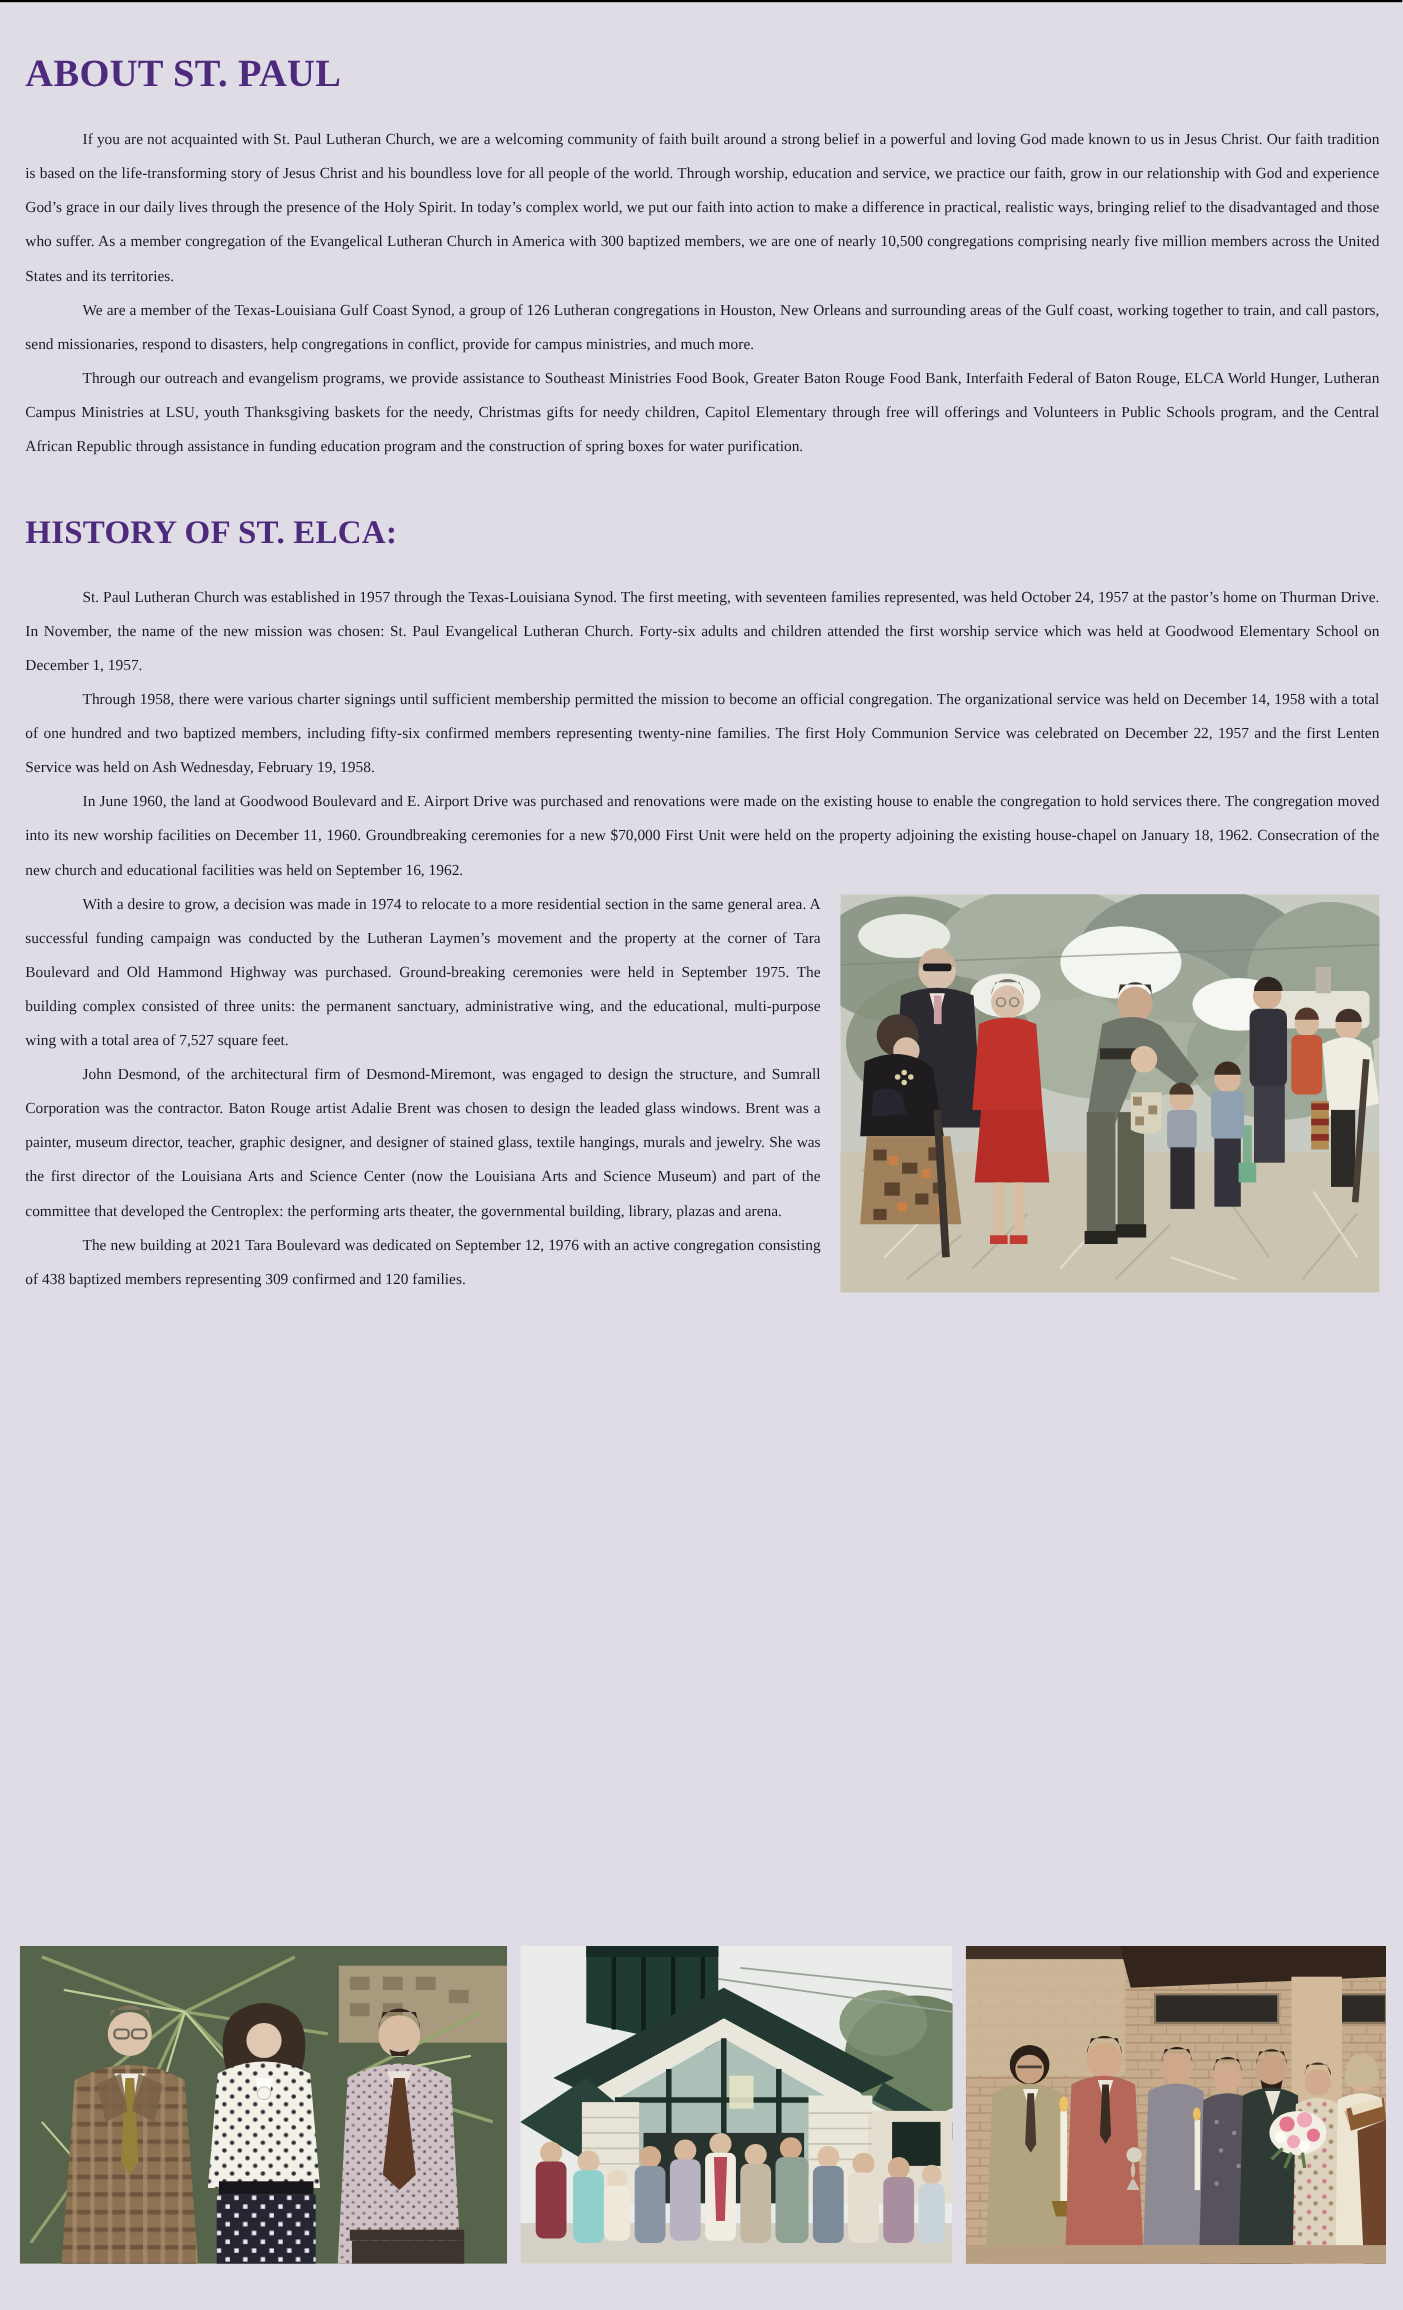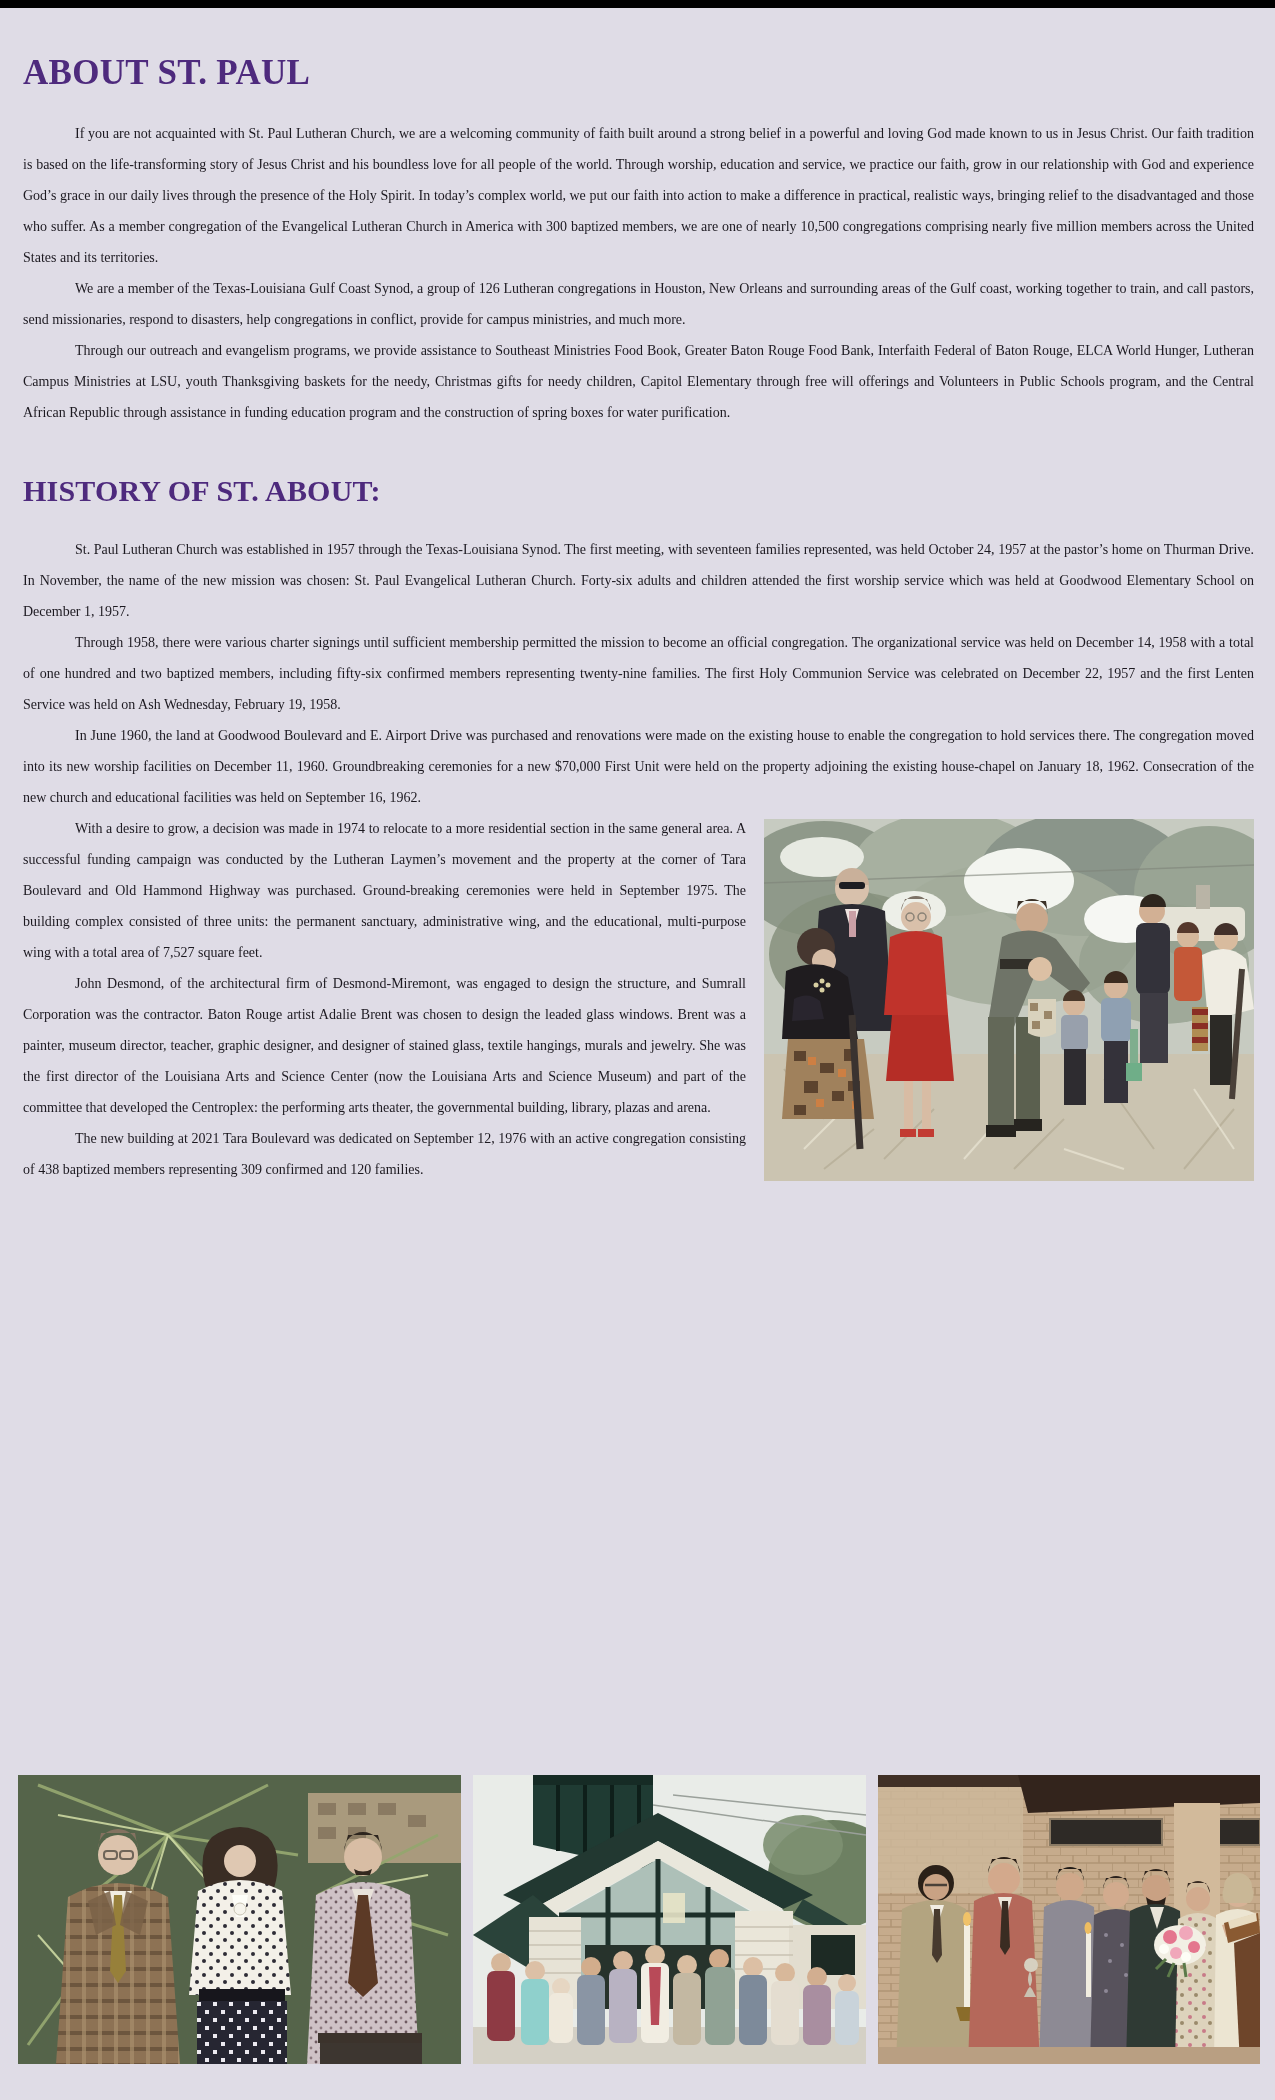--- a/index.html
+++ b/index.html
@@ -1,20 +1,20 @@
 <!DOCTYPE html>
 <html><head>
 <meta charset="utf-8">
 <style>
   html,body{margin:0;padding:0;background:#dfdce6;}
   .page{
     position:relative;
     width:1275px;height:2100px;
     background:#dfdce6;
-    border-top:8px solid #000000;
+    border-top:2px solid #000000;
     box-sizing:border-box;
     overflow:hidden;
     font-family:"Liberation Serif", serif;
     color:#1c1920;
   }
   .content{padding:0 21px 0 23px;}
   h1.sect{
     font-size:35px;line-height:38px;
     color:#4e2a7d;
     margin:46px 0 26px 0;
@@ -52,21 +52,21 @@
 <body>
 
 <div class="page">
   <main class="content">
 
     <h1 class="sect">ABOUT ST. PAUL</h1>
     <p class="body-par">If you are not acquainted with St. Paul Lutheran Church, we are a welcoming community of faith built around a strong belief in a powerful and loving God made known to us in Jesus Christ. Our faith tradition is based on the life-transforming story of Jesus Christ and his boundless love for all people of the world. Through worship, education and service, we practice our faith, grow in our relationship with God and experience God’s grace in our daily lives through the presence of the Holy Spirit. In today’s complex world, we put our faith into action to make a difference in practical, realistic ways, bringing relief to the disadvantaged and those who suffer. As a member congregation of the Evangelical Lutheran Church in America with 300 baptized members, we are one of nearly 10,500 congregations comprising nearly five million members across the United States and its territories.</p>
     <p class="body-par">We are a member of the Texas-Louisiana Gulf Coast Synod, a group of 126 Lutheran congregations in Houston, New Orleans and surrounding areas of the Gulf coast, working together to train, and call pastors, send missionaries, respond to disasters, help congregations in conflict, provide for campus ministries, and much more.</p>
     <p class="body-par">Through our outreach and evangelism programs, we provide assistance to Southeast Ministries Food Book, Greater Baton Rouge Food Bank, Interfaith Federal of Baton Rouge, ELCA World Hunger, Lutheran Campus Ministries at LSU, youth Thanksgiving baskets for the needy, Christmas gifts for needy children, Capitol Elementary through free will offerings and Volunteers in Public Schools program, and the Central African Republic through assistance in funding education program and the construction of spring boxes for water purification.</p>
 
-    <h2 class="sect">HISTORY OF ST. ABOUT:</h2>
+    <h2 class="sect">HISTORY OF ST. ELCA:</h2>
     <p class="body-par">St. Paul Lutheran Church was established in 1957 through the Texas-Louisiana Synod. The first meeting, with seventeen families represented, was held October 24, 1957 at the pastor’s home on Thurman Drive. In November, the name of the new mission was chosen: St. Paul Evangelical Lutheran Church. Forty-six adults and children attended the first worship service which was held at Goodwood Elementary School on December 1, 1957.</p>
     <p class="body-par">Through 1958, there were various charter signings until sufficient membership permitted the mission to become an official congregation. The organizational service was held on December 14, 1958 with a total of one hundred and two baptized members, including fifty-six confirmed members representing twenty-nine families. The first Holy Communion Service was celebrated on December 22, 1957 and the first Lenten Service was held on Ash Wednesday, February 19, 1958.</p>
     <p class="body-par">In June 1960, the land at Goodwood Boulevard and E. Airport Drive was purchased and renovations were made on the existing house to enable the congregation to hold services there. The congregation moved into its new worship facilities on December 11, 1960. Groundbreaking ceremonies for a new $70,000 First Unit were held on the property adjoining the existing house-chapel on January 18, 1962. Consecration of the new church and educational facilities was held on September 16, 1962.</p>
 
     <figure class="float-photo">
       <svg viewBox="0 0 490 362" preserveAspectRatio="none" role="img">
         <rect width="490" height="362" fill="#c7cbc1"></rect>
         <g>
           <ellipse cx="60" cy="60" rx="85" ry="58" fill="#8f998a"></ellipse>
           <ellipse cx="185" cy="45" rx="95" ry="52" fill="#a7b0a0"></ellipse>

